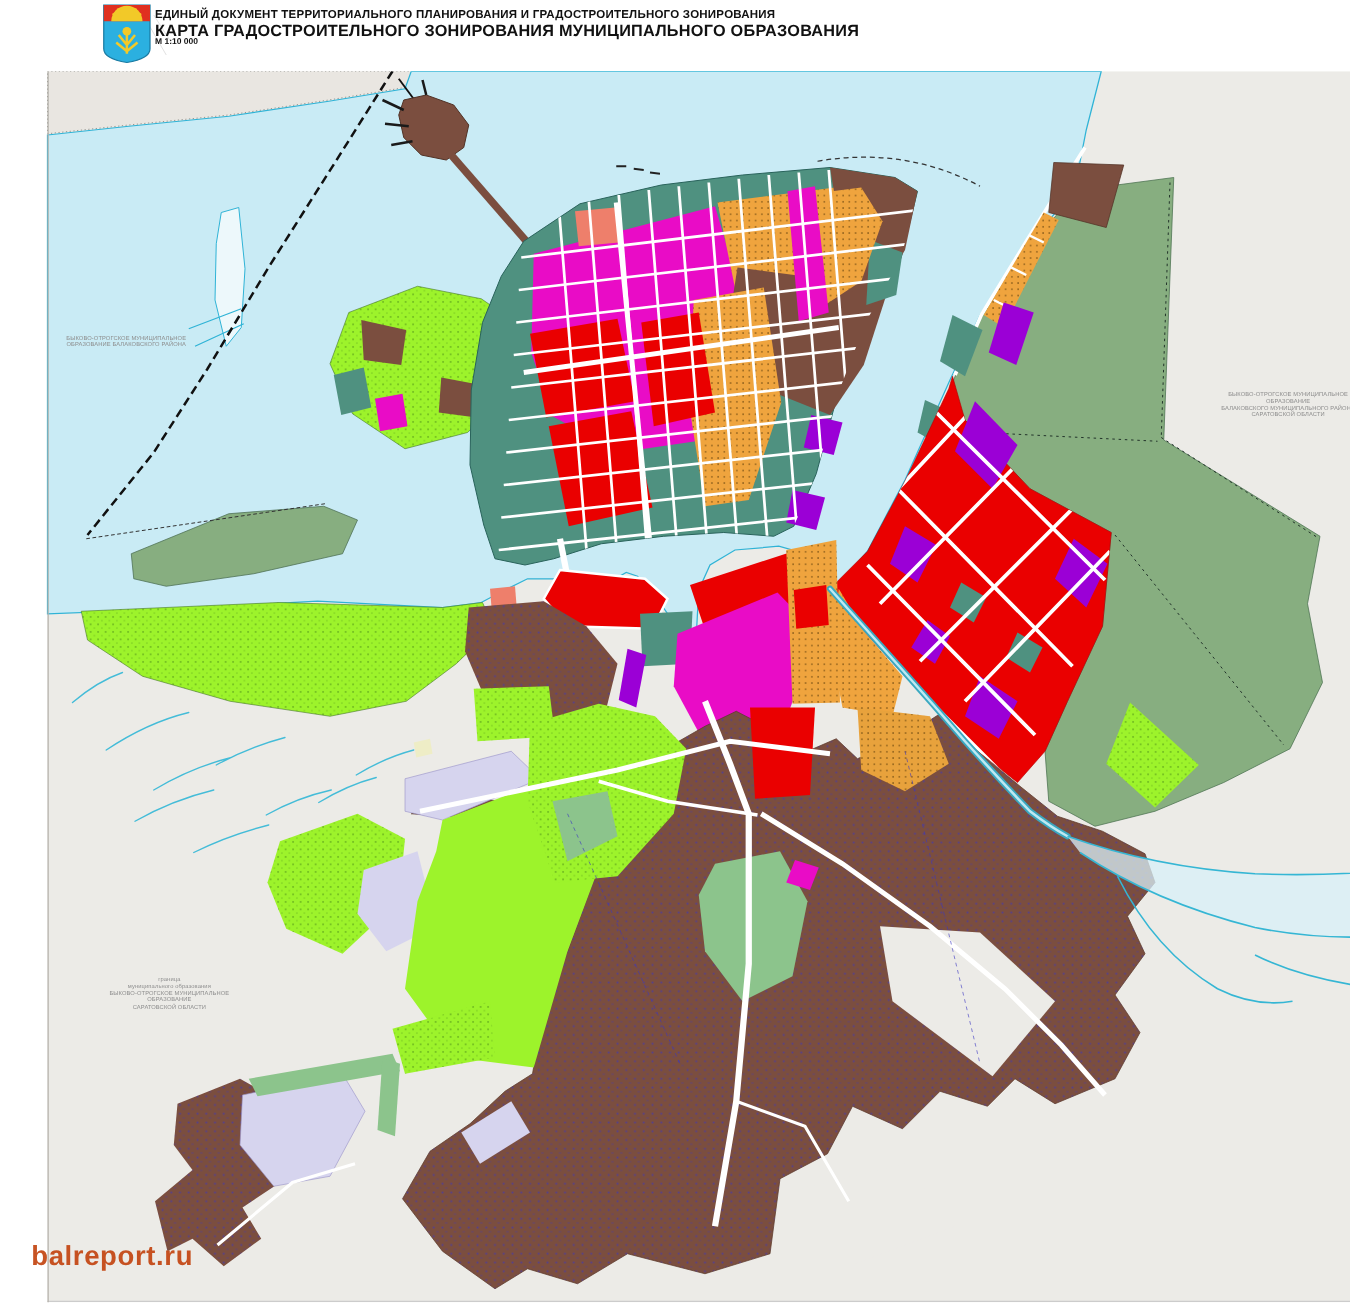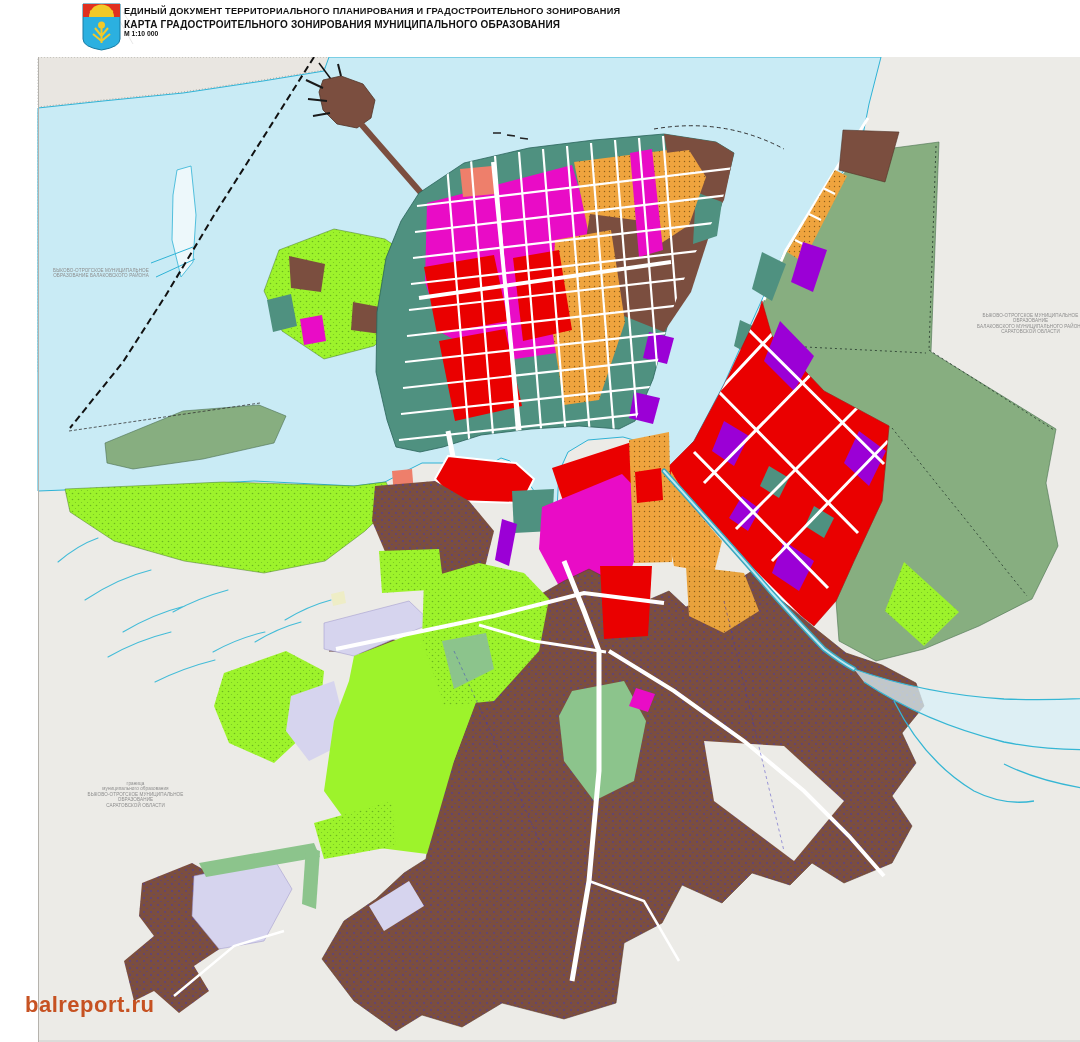--- a/index.html
+++ b/index.html
@@ -6,21 +6,21 @@
   body{width:1080px;height:1042px;position:relative;overflow:hidden;
        font-family:"Liberation Sans","DejaVu Sans",sans-serif;}
   #stage{position:absolute;inset:0;width:1080px;height:1042px;background:#ffffff;margin-left:23px;}
   #mapsvg{position:absolute;left:0;top:0;width:1080px;height:1042px;}
   
   #header{position:absolute;left:0;top:0;width:1080px;height:57px;background:#ffffff;z-index:5;}
   #emblem{position:absolute;left:59px;top:3px;width:39px;height:48px;}
   #sketch{position:absolute;left:80px;top:4px;width:55px;height:50px;opacity:.55;}
   #htext{position:absolute;left:101px;top:6px;width:640px;color:#111;}
   .h1{font-size:9.2px;font-weight:bold;line-height:11.5px;letter-spacing:.2px;}
-  .h2{font-size:10px;font-weight:bold;line-height:9px;margin-top:2px;letter-spacing:.2px;}
+  .h2{font-size:13px;font-weight:bold;line-height:9px;margin-top:2px;letter-spacing:.2px;}
   .h3{font-size:6.8px;font-weight:bold;line-height:9px;}
   
   .microlabel{position:absolute;color:#8d8d8d;font-size:4.6px;line-height:5.4px;
               text-align:center;letter-spacing:.1px;z-index:4;}
   
   #watermark{position:absolute;left:2px;top:992px;z-index:6;color:#c2410c;opacity:.9;
              font-size:22px;font-weight:bold;letter-spacing:.5px;}
   .frame-left{position:absolute;left:15px;top:57px;width:1px;height:985px;background:#b5b2ac;z-index:3;}
 </style>
 </head>

